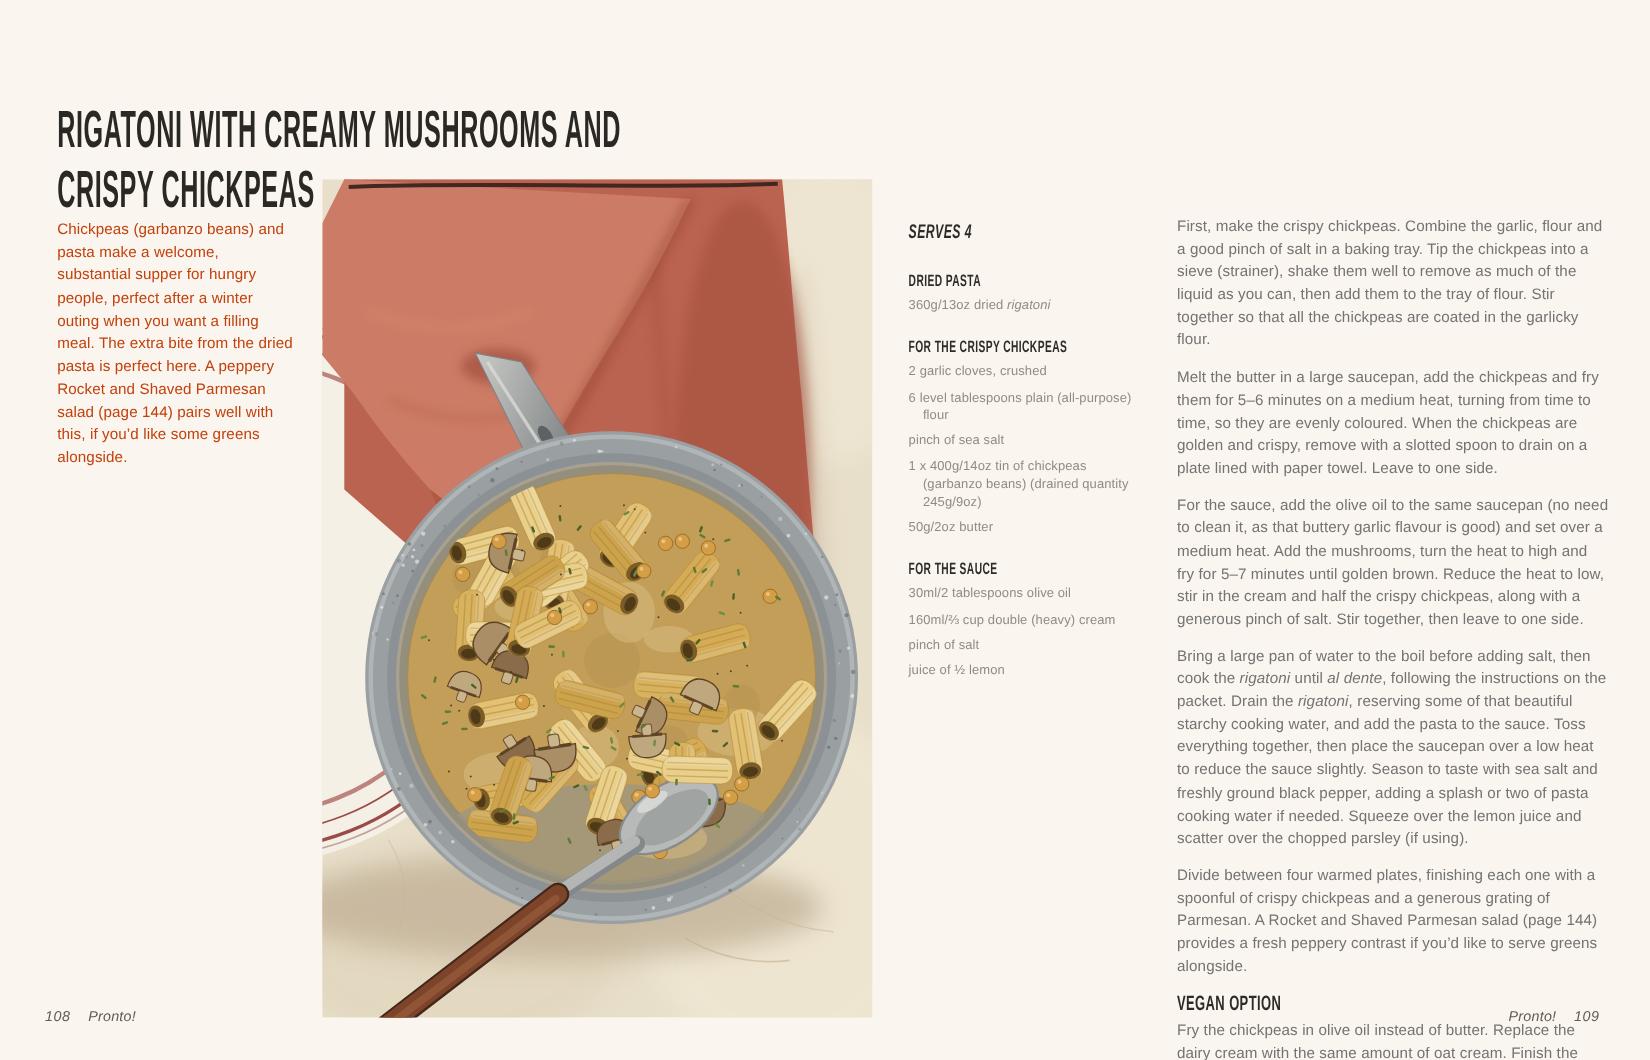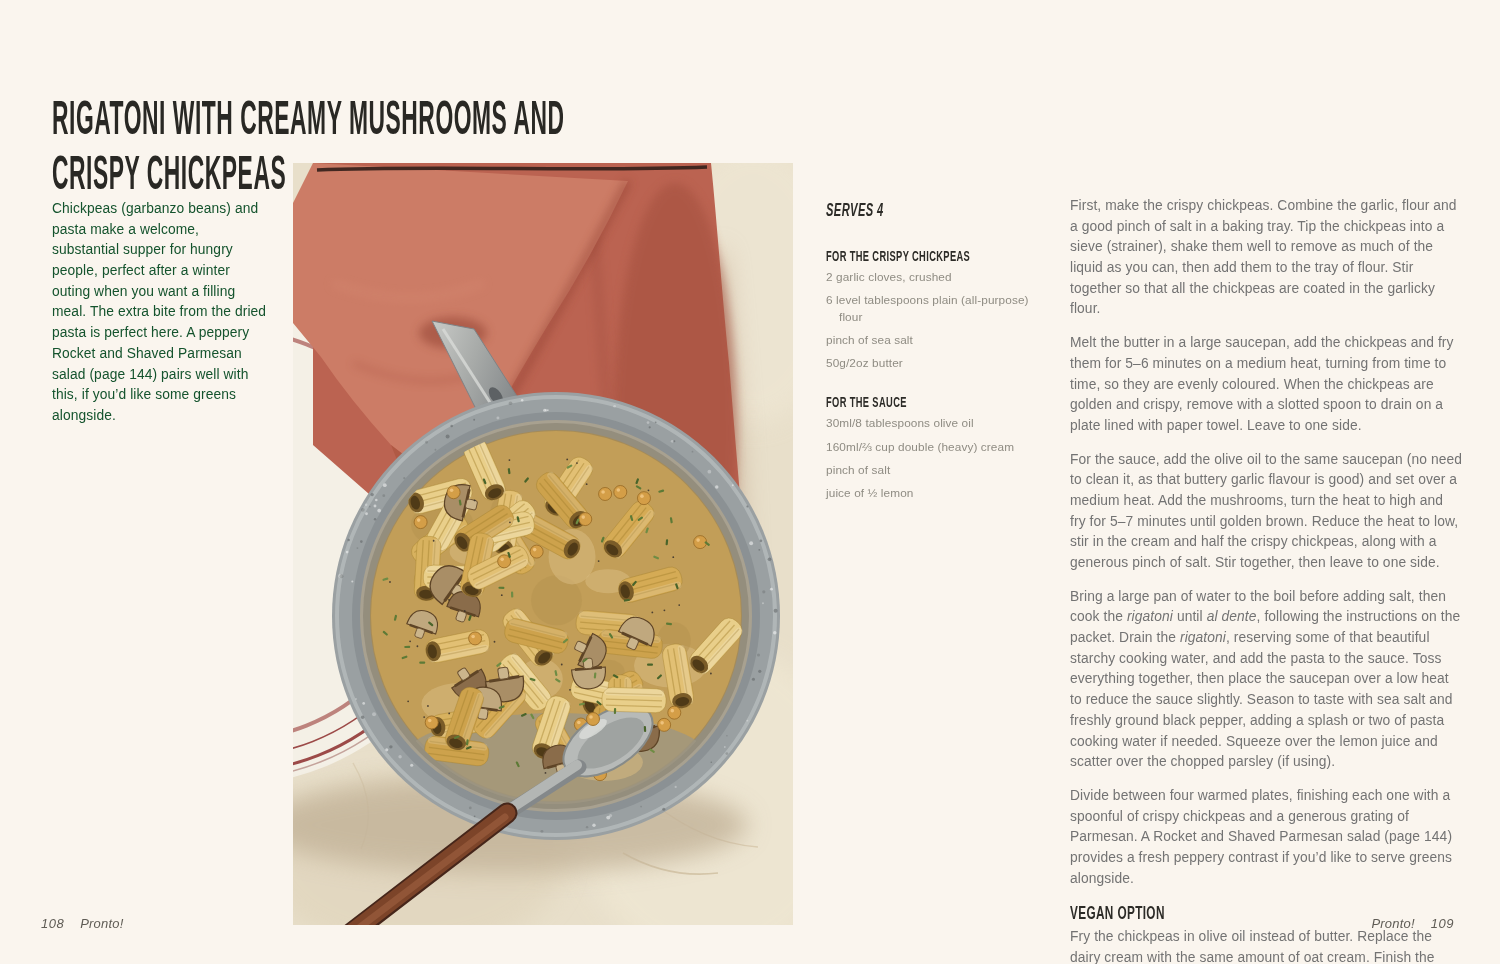--- a/index.html
+++ b/index.html
@@ -4,21 +4,21 @@
 <style>
   html,body{margin:0;padding:0;background:#faf5ee;}
   body{font-family:"Liberation Sans",sans-serif;color:#4b4a45;}
   .spread{position:relative;width:1496px;height:964px;background:#faf5ee;overflow:hidden;}
 
   
   .title{position:absolute;left:52px;top:90px;width:900px;transform:scale(0.52,1.08);transform-origin:top left;color:#292824;}
   .title-line{font-weight:bold;font-size:44px;line-height:1.16;letter-spacing:1px;white-space:nowrap;}
 
   
-  .intro{position:absolute;left:52px;top:199px;width:215px;font-size:13.8px;line-height:1.5;color:#14532d;letter-spacing:0.1px;}
+  .intro{position:absolute;left:52px;top:199px;width:215px;font-size:13.8px;line-height:1.5;color:#c2410c;letter-spacing:0.1px;}
 
   
   .photo{position:absolute;left:293px;top:163px;width:500px;height:762px;}
   .photo svg{display:block;width:100%;height:100%;}
 
   
   .ingredients{position:absolute;left:826px;top:200px;width:212px;}
   .cond{font-weight:bold;letter-spacing:0.6px;white-space:nowrap;transform:scaleX(0.62);transform-origin:0 50%;color:#2c2b27;}
   .serves{font-size:18px;font-style:italic;margin-bottom:26px;}
   .ing-heading{font-size:15px;margin-bottom:5px;}
@@ -724,29 +724,34 @@
           <rect x="-3" y="-1.1" width="6" height="2.2" rx="1" transform="translate(352,566) rotate(86.79480850696564)" fill="#49642a"></rect>
           <rect x="-3" y="-1.1" width="6" height="2.2" rx="1" transform="translate(306,540) rotate(38.33872318267822)" fill="#49642a"></rect>
         </g>
     </svg>
   </div>
 
   <div class="ingredients">
     <div class="cond serves">SERVES 4</div>
     <div id="ingredient-sections">
         <div class="ing-section">
+          <div class="cond ing-heading">DRIED PASTA</div>
+          <div class="ing-item">360g/13oz dried <i>rigatoni</i></div>
+        </div>
+        <div class="ing-section">
           <div class="cond ing-heading">FOR THE CRISPY CHICKPEAS</div>
           <div class="ing-item">2 garlic cloves, crushed</div>
           <div class="ing-item">6 level tablespoons plain (all-purpose) flour</div>
           <div class="ing-item">pinch of sea salt</div>
+          <div class="ing-item">1 x 400g/14oz tin of chickpeas (garbanzo beans) (drained quantity 245g/9oz)</div>
           <div class="ing-item">50g/2oz butter</div>
         </div>
         <div class="ing-section">
           <div class="cond ing-heading">FOR THE SAUCE</div>
-          <div class="ing-item">30ml/8 tablespoons olive oil</div>
+          <div class="ing-item">30ml/2 tablespoons olive oil</div>
           <div class="ing-item">160ml/⅔ cup double (heavy) cream</div>
           <div class="ing-item">pinch of salt</div>
           <div class="ing-item">juice of ½ lemon</div>
         </div>
       </div>
   </div>
 
   <div class="method">
     <div id="method-paragraphs">
         <p>First, make the crispy chickpeas. Combine the garlic, flour and a good pinch of salt in a baking tray. Tip the chickpeas into a sieve (strainer), shake them well to remove as much of the liquid as you can, then add them to the tray of flour. Stir together so that all the chickpeas are coated in the garlicky flour.</p>

